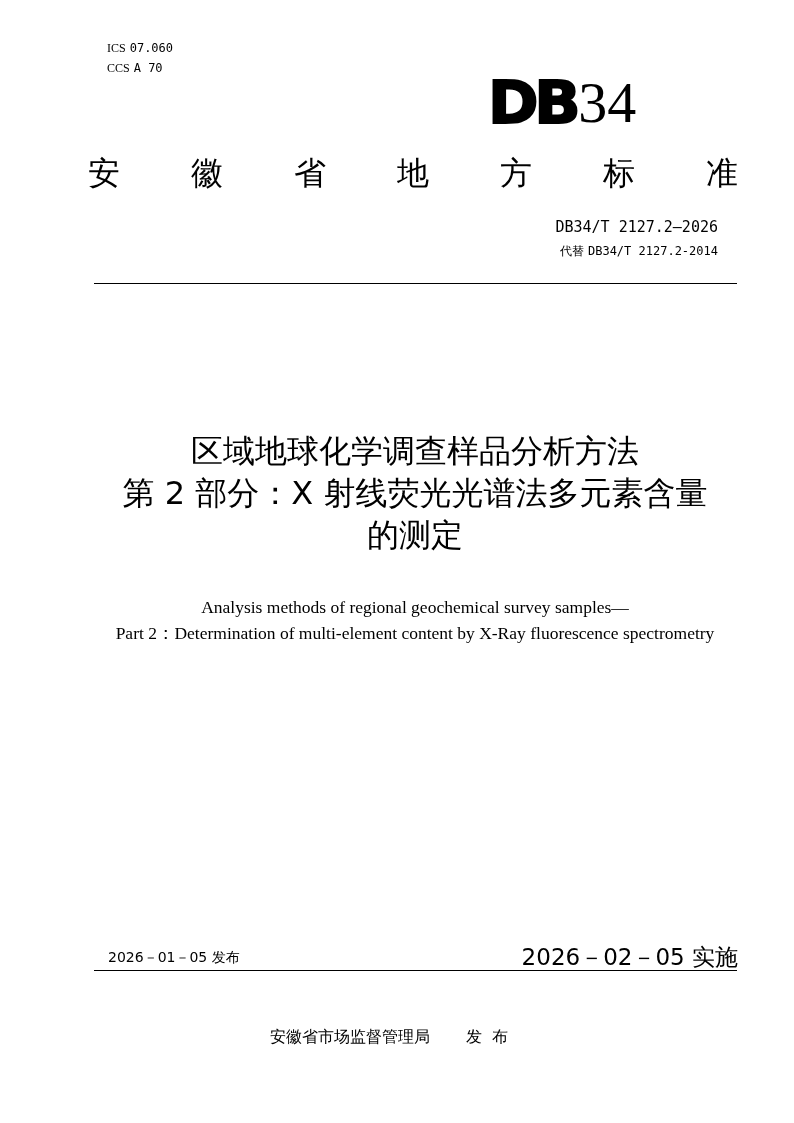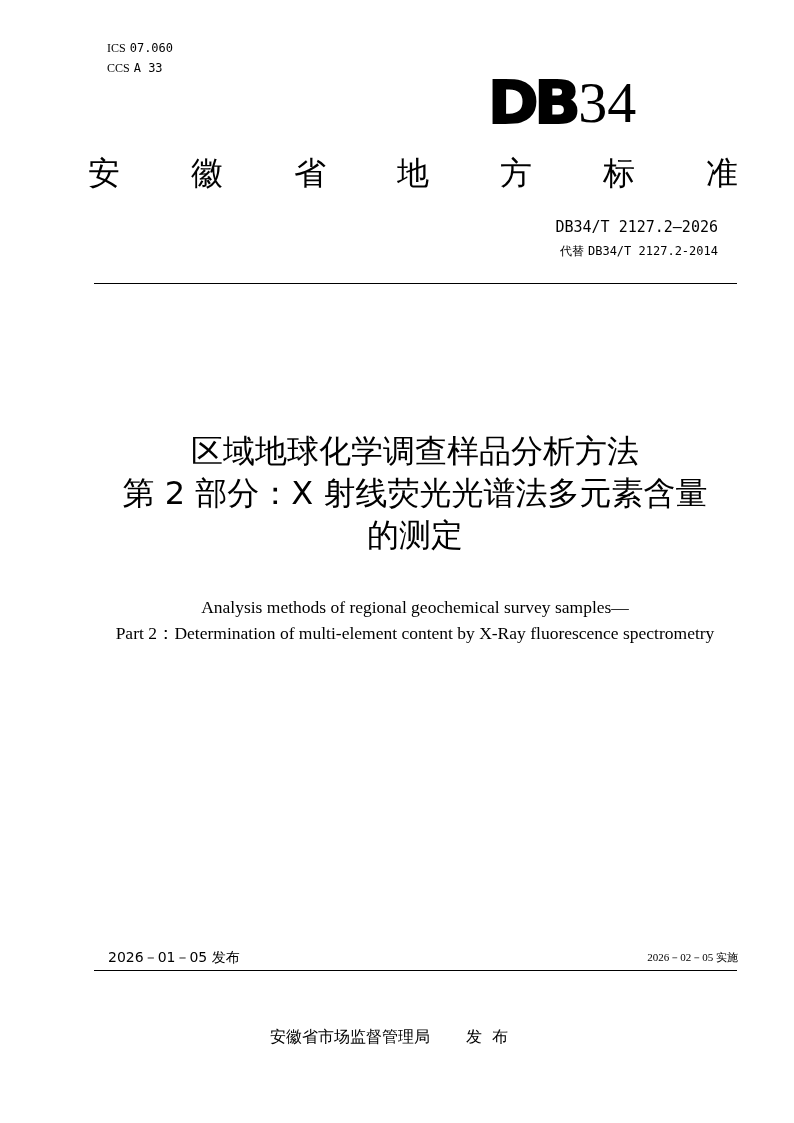--- a/index.html
+++ b/index.html
@@ -27,33 +27,33 @@
   #rule-top { top: 283px; }
   #rule-bottom { top: 970px; }
 
   #title-cn { left: 0; width: 830px; top: 430px; text-align: center; font-size: 32px; line-height: 42px; }
   #title-cn div { white-space: nowrap; }
 
   #title-en { left: 0; width: 830px; top: 594px; text-align: center; font-size: 17.5px; line-height: 26px; }
   #title-en div { white-space: nowrap; }
 
   #pub-date { left: 108px; top: 946px; font-size: 14px; line-height: 22px; }
-  #impl-date { right: 56px; top: 946px; font-size: 11px; line-height: 22px; text-align: center; font-family: Liberation Serif, serif; }
+  #impl-date { right: 56px; top: 946px; font-size: 23px; line-height: 22px; text-align: center; }
 
   #issuer { left: 270px; top: 1025px; font-size: 16px; line-height: 24px; white-space: nowrap; }
   #issuer .act { margin-left: 36px; letter-spacing: 10px; }
 </style>
 </head>
 <body>
 
 <div id="ics" class="abs serif">
   <span style="margin-left:16px">ICS</span><span class="mono">07.060</span>
 </div>
 <div id="ccs" class="abs serif">
-  <span style="margin-left:16px">CCS</span><span class="mono">A 33</span>
+  <span style="margin-left:16px">CCS</span><span class="mono">A 70</span>
 </div>
 
 <div id="logo" class="abs">
   <span id="logo-db">DB</span>
   <span id="logo-num">34</span>
 </div>
 
 <div id="std-type" class="abs sans">
   <span>安</span>
   <span>徽</span>

